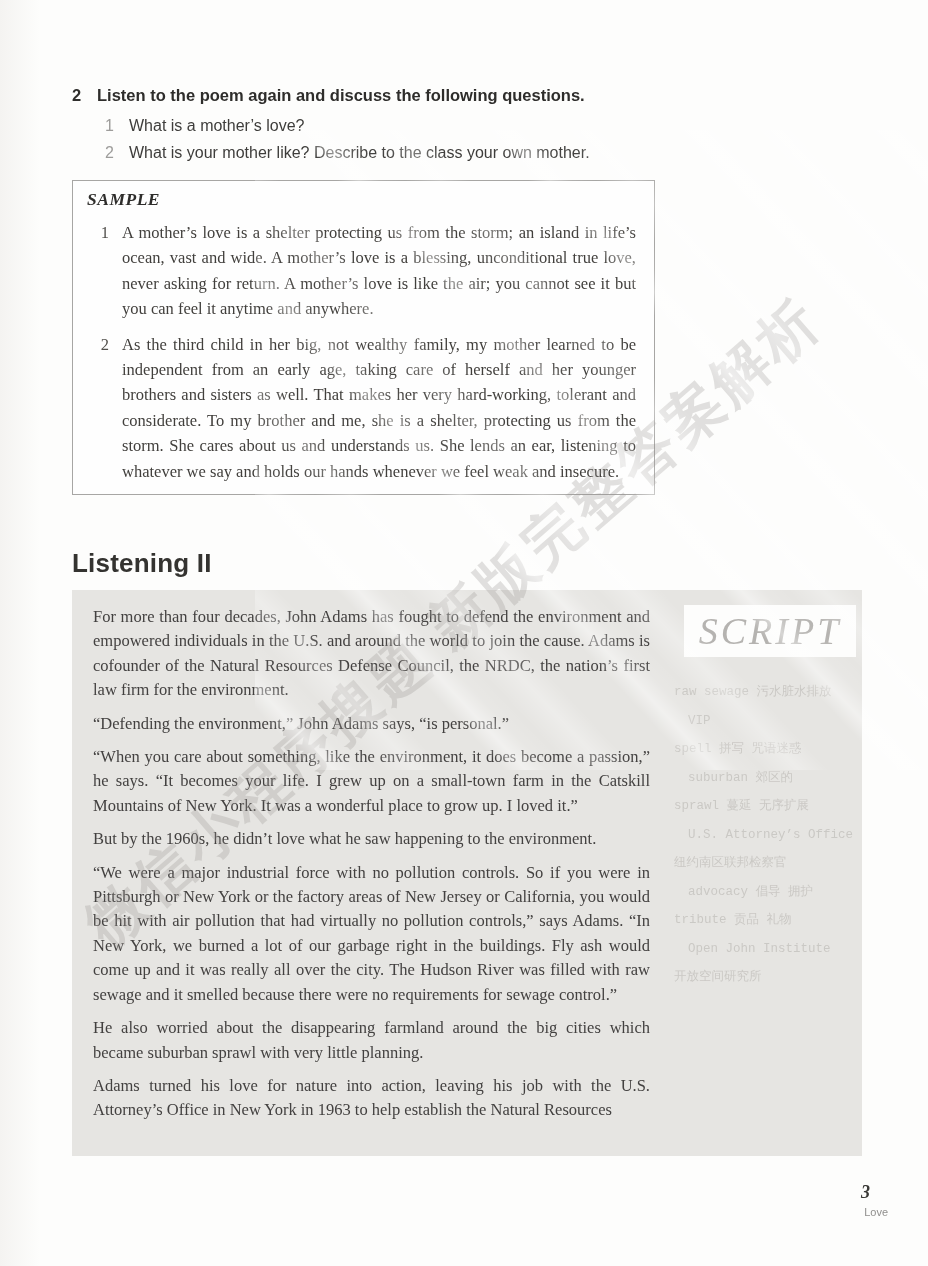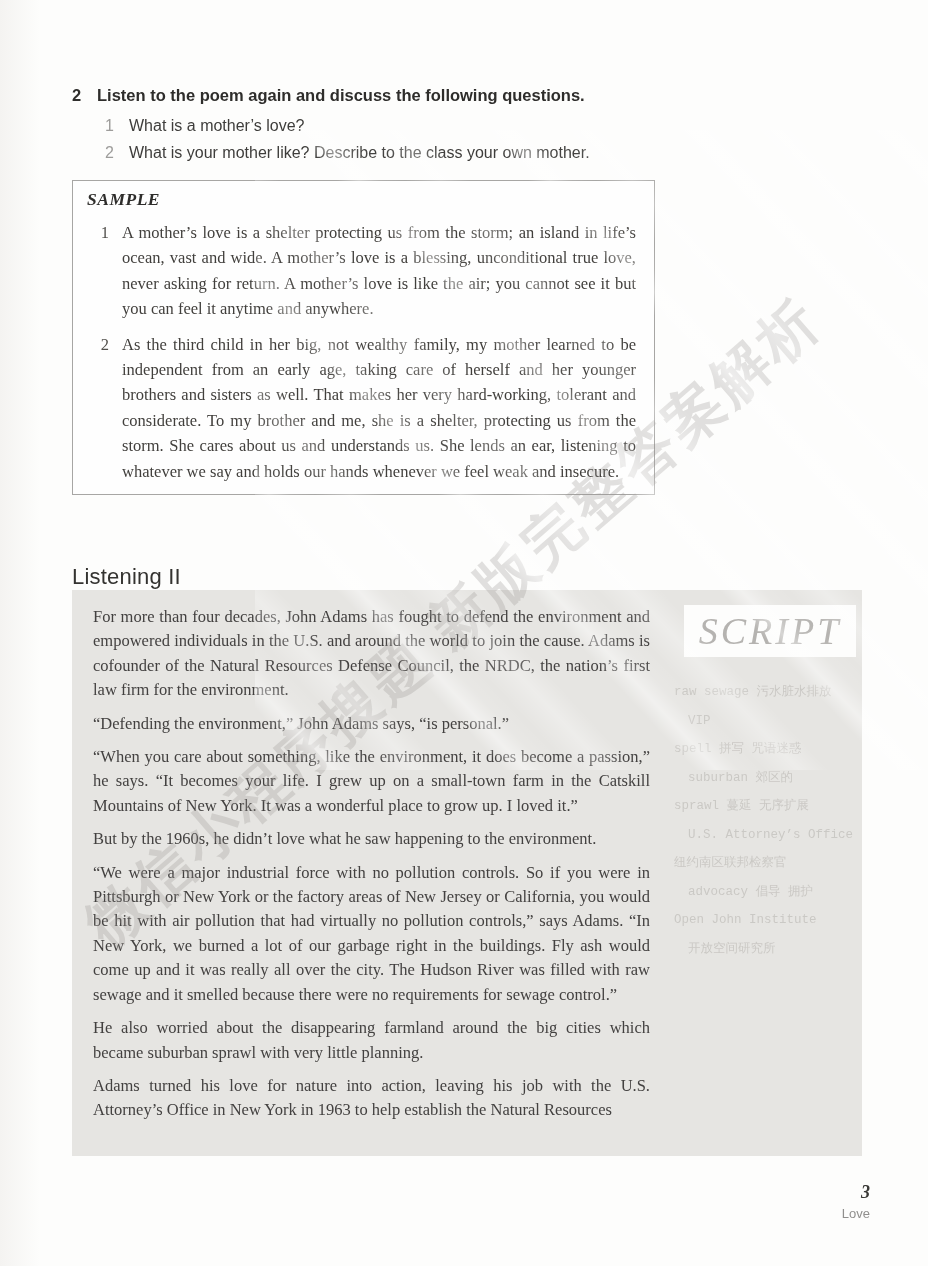--- a/index.html
+++ b/index.html
@@ -35,22 +35,22 @@
   }
   .sample-item {
     display:flex; margin-top:10px;
     font-family:"Liberation Serif", serif; font-size:16.5px; line-height:25.4px; color:#413f3c;
   }
   .si-num { width:22px; text-align:right; margin-right:13px; flex:none; color:#52504c; }
   .si-text { text-align:justify; }
 
   
   .section-title {
-    position:absolute; left:72px; top:564px; z-index:2;
-    font-size:22px; font-weight:normal; color:#343330; letter-spacing:0.2px;
+    position:absolute; left:72px; top:548px; z-index:2;
+    font-size:26px; font-weight:bold; color:#343330; letter-spacing:0.2px;
   }
 
   
   .script-box {
     position:absolute; left:72px; top:590px; width:790px; height:566px;
     background:#e6e5e2; box-sizing:border-box; padding:15px 0 0 21px; z-index:2;
   }
   .script-par {
     width:557px; font-family:"Liberation Serif", serif;
     font-size:16.5px; line-height:24.4px; color:#434140;
@@ -70,22 +70,22 @@
   .ghost-line { white-space:nowrap; overflow:hidden; }
   .ghost-line:nth-child(even) { padding-left:14px; }
 
   
   .page-num {
     position:absolute; right:58px; top:1182px; z-index:2;
     font-family:"Liberation Serif", serif; font-weight:bold; font-style:italic;
     font-size:18px; color:#3a3936; text-align:right;
   }
   .footer-label {
-    position:absolute; right:58px; top:1206px; z-index:2;
-    font-size:13px; color:#908f8d; text-align:right;
+    position:absolute; right:40px; top:1206px; z-index:2;
+    font-size:11px; color:#908f8d; text-align:right;
   }
 
   
   .watermark {
     position:absolute; left:70px; top:905px; width:900px; z-index:3;
     transform:rotate(-41deg); transform-origin:0 0;
     font-family:"Liberation Sans", sans-serif; font-weight:bold;
     font-size:58px; letter-spacing:4px; white-space:nowrap;
     color:rgba(150,147,142,0.28); pointer-events:none;
   }
@@ -148,20 +148,21 @@
 
     <div class="ghost-col">
       <div class="ghost-line">raw sewage 污水脏水排放</div>
       <div class="ghost-line">VIP</div>
       <div class="ghost-line">spell 拼写 咒语迷惑</div>
       <div class="ghost-line">suburban 郊区的</div>
       <div class="ghost-line">sprawl 蔓延 无序扩展</div>
       <div class="ghost-line">U.S. Attorney’s Office</div>
       <div class="ghost-line">纽约南区联邦检察官</div>
       <div class="ghost-line">advocacy 倡导 拥护</div>
+      <div class="ghost-line">tribute 贡品 礼物</div>
       <div class="ghost-line">Open John Institute</div>
       <div class="ghost-line">开放空间研究所</div>
     </div>
   </div>
 
   <div class="page-num">3</div>
   <div class="footer-label">Love</div>
 
   <div class="watermark">微信小程序搜题 新版完整答案解析</div>
   <div class="streaks"></div>

